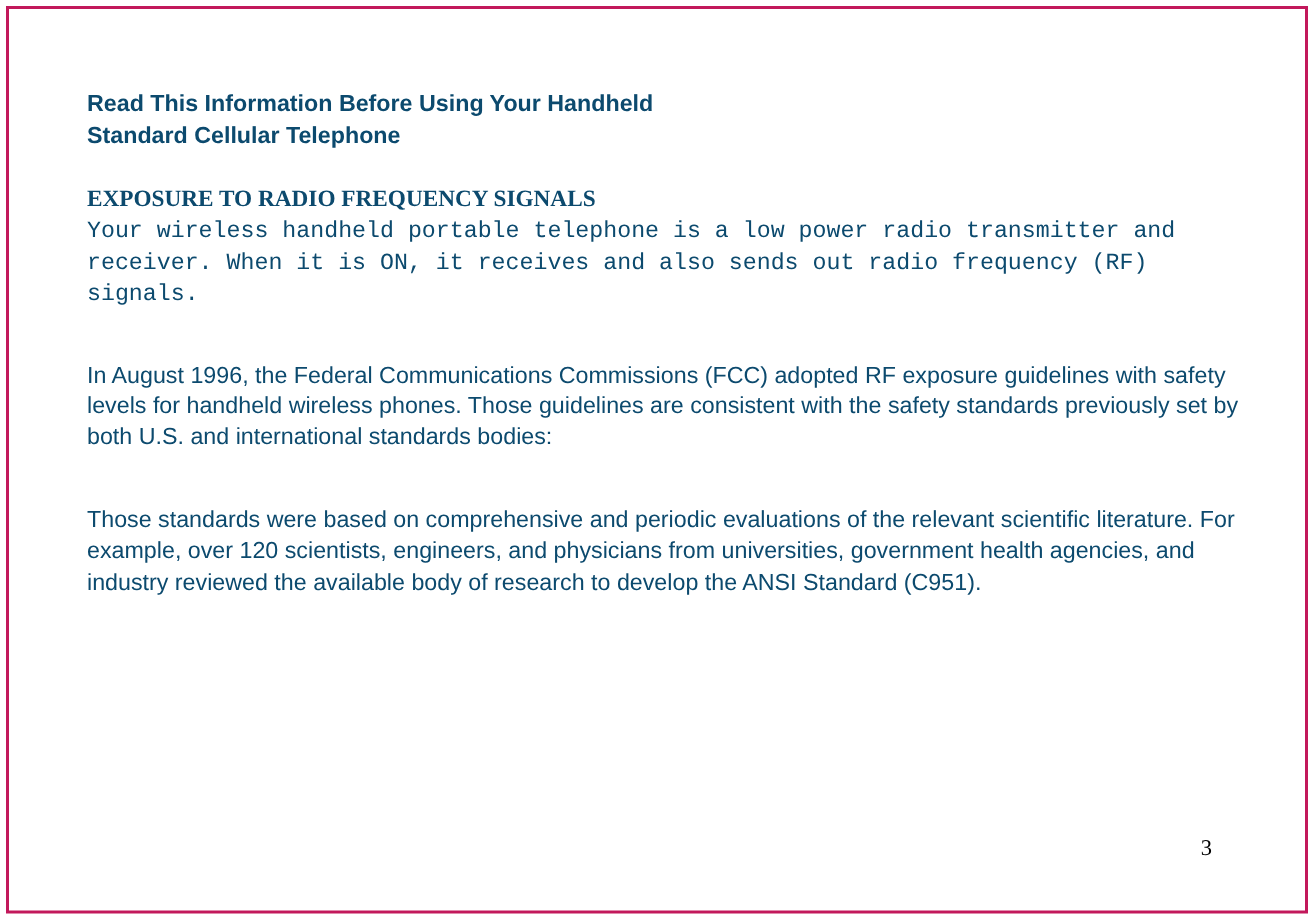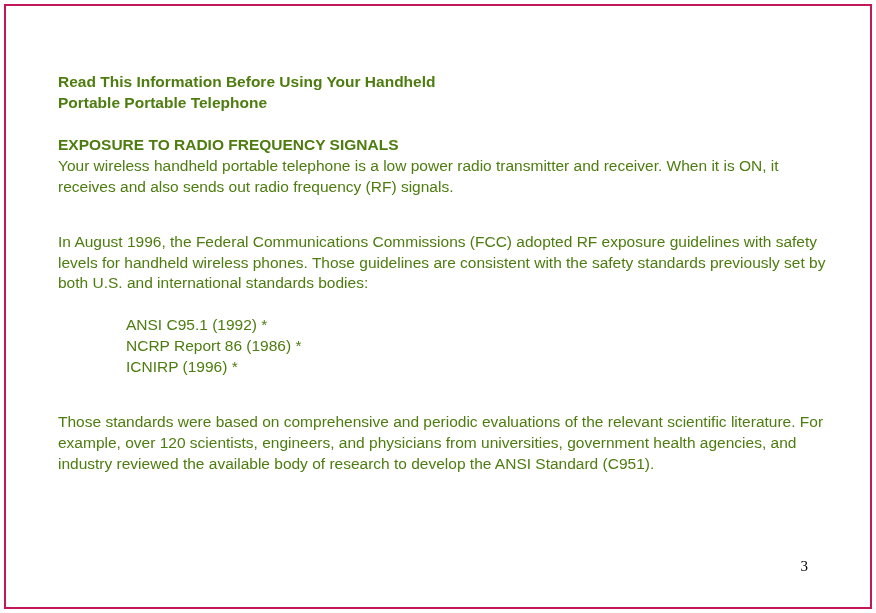--- a/index.html
+++ b/index.html
@@ -17,37 +17,39 @@
     .page-border {
       position: absolute;
       top: 4px;
       left: 4px;
       right: 4px;
       bottom: 4px;
       border: 2px solid #c2185b;
     }
     .content {
       position: absolute;
-      top: 72px;
+      top: 60px;
       left: 58px;
       right: 50px;
       font-size: 15.5px;
       line-height: 1.35;
-      color: #4d7c0f;
+      color: #0c4a6e;
     }
     .title-bold {
       font-weight: bold;
       margin-bottom: 0;
     }
     .section-heading {
       font-weight: bold;
       margin-top: 21px;
+      font-family: Liberation Serif, serif;
     }
     .para {
       margin-top: 0;
+      font-family: Liberation Mono, monospace;
     }
     .para-gap {
       margin-top: 34px;
     }
     .standards-list {
       margin-top: 21px;
       margin-left: 68px;
     }
     .page-number {
       position: absolute;
@@ -57,30 +59,25 @@
       font-size: 15px;
     }
   </style>
 </head>
 <body>
 
 <div class="page-border"></div>
 
 <div class="content">
   <div class="title-bold">Read This Information Before Using Your Handheld</div>
-  <div class="title-bold">Portable Portable Telephone</div>
+  <div class="title-bold">Standard Cellular Telephone</div>
 
   <div class="section-heading">EXPOSURE TO RADIO FREQUENCY  SIGNALS</div>
   <div class="para">Your wireless handheld portable telephone is a low power radio transmitter and receiver. When it is ON, it receives and also sends out radio frequency (RF) signals.</div>
 
   <div class="para-gap">In August 1996, the Federal Communications Commissions (FCC) adopted RF exposure guidelines with safety levels for handheld wireless phones. Those guidelines  are  consistent with the safety  standards previously set by both U.S. and international standards bodies:</div>
 
-  <div class="standards-list">
-    <div>ANSI C95.1 (1992) *</div>
-    <div>NCRP Report 86 (1986) *</div>
-    <div>ICNIRP (1996) *</div>
-  </div>
 
   <div class="para-gap">Those standards were based on comprehensive and periodic evaluations of the relevant scientific literature. For example, over 120 scientists, engineers, and physicians from universities, government health agencies, and industry reviewed the available body of research to develop the ANSI Standard (C951).</div>
 
 </div>
 
 <div class="page-number">3</div>
 
 </body></html>

